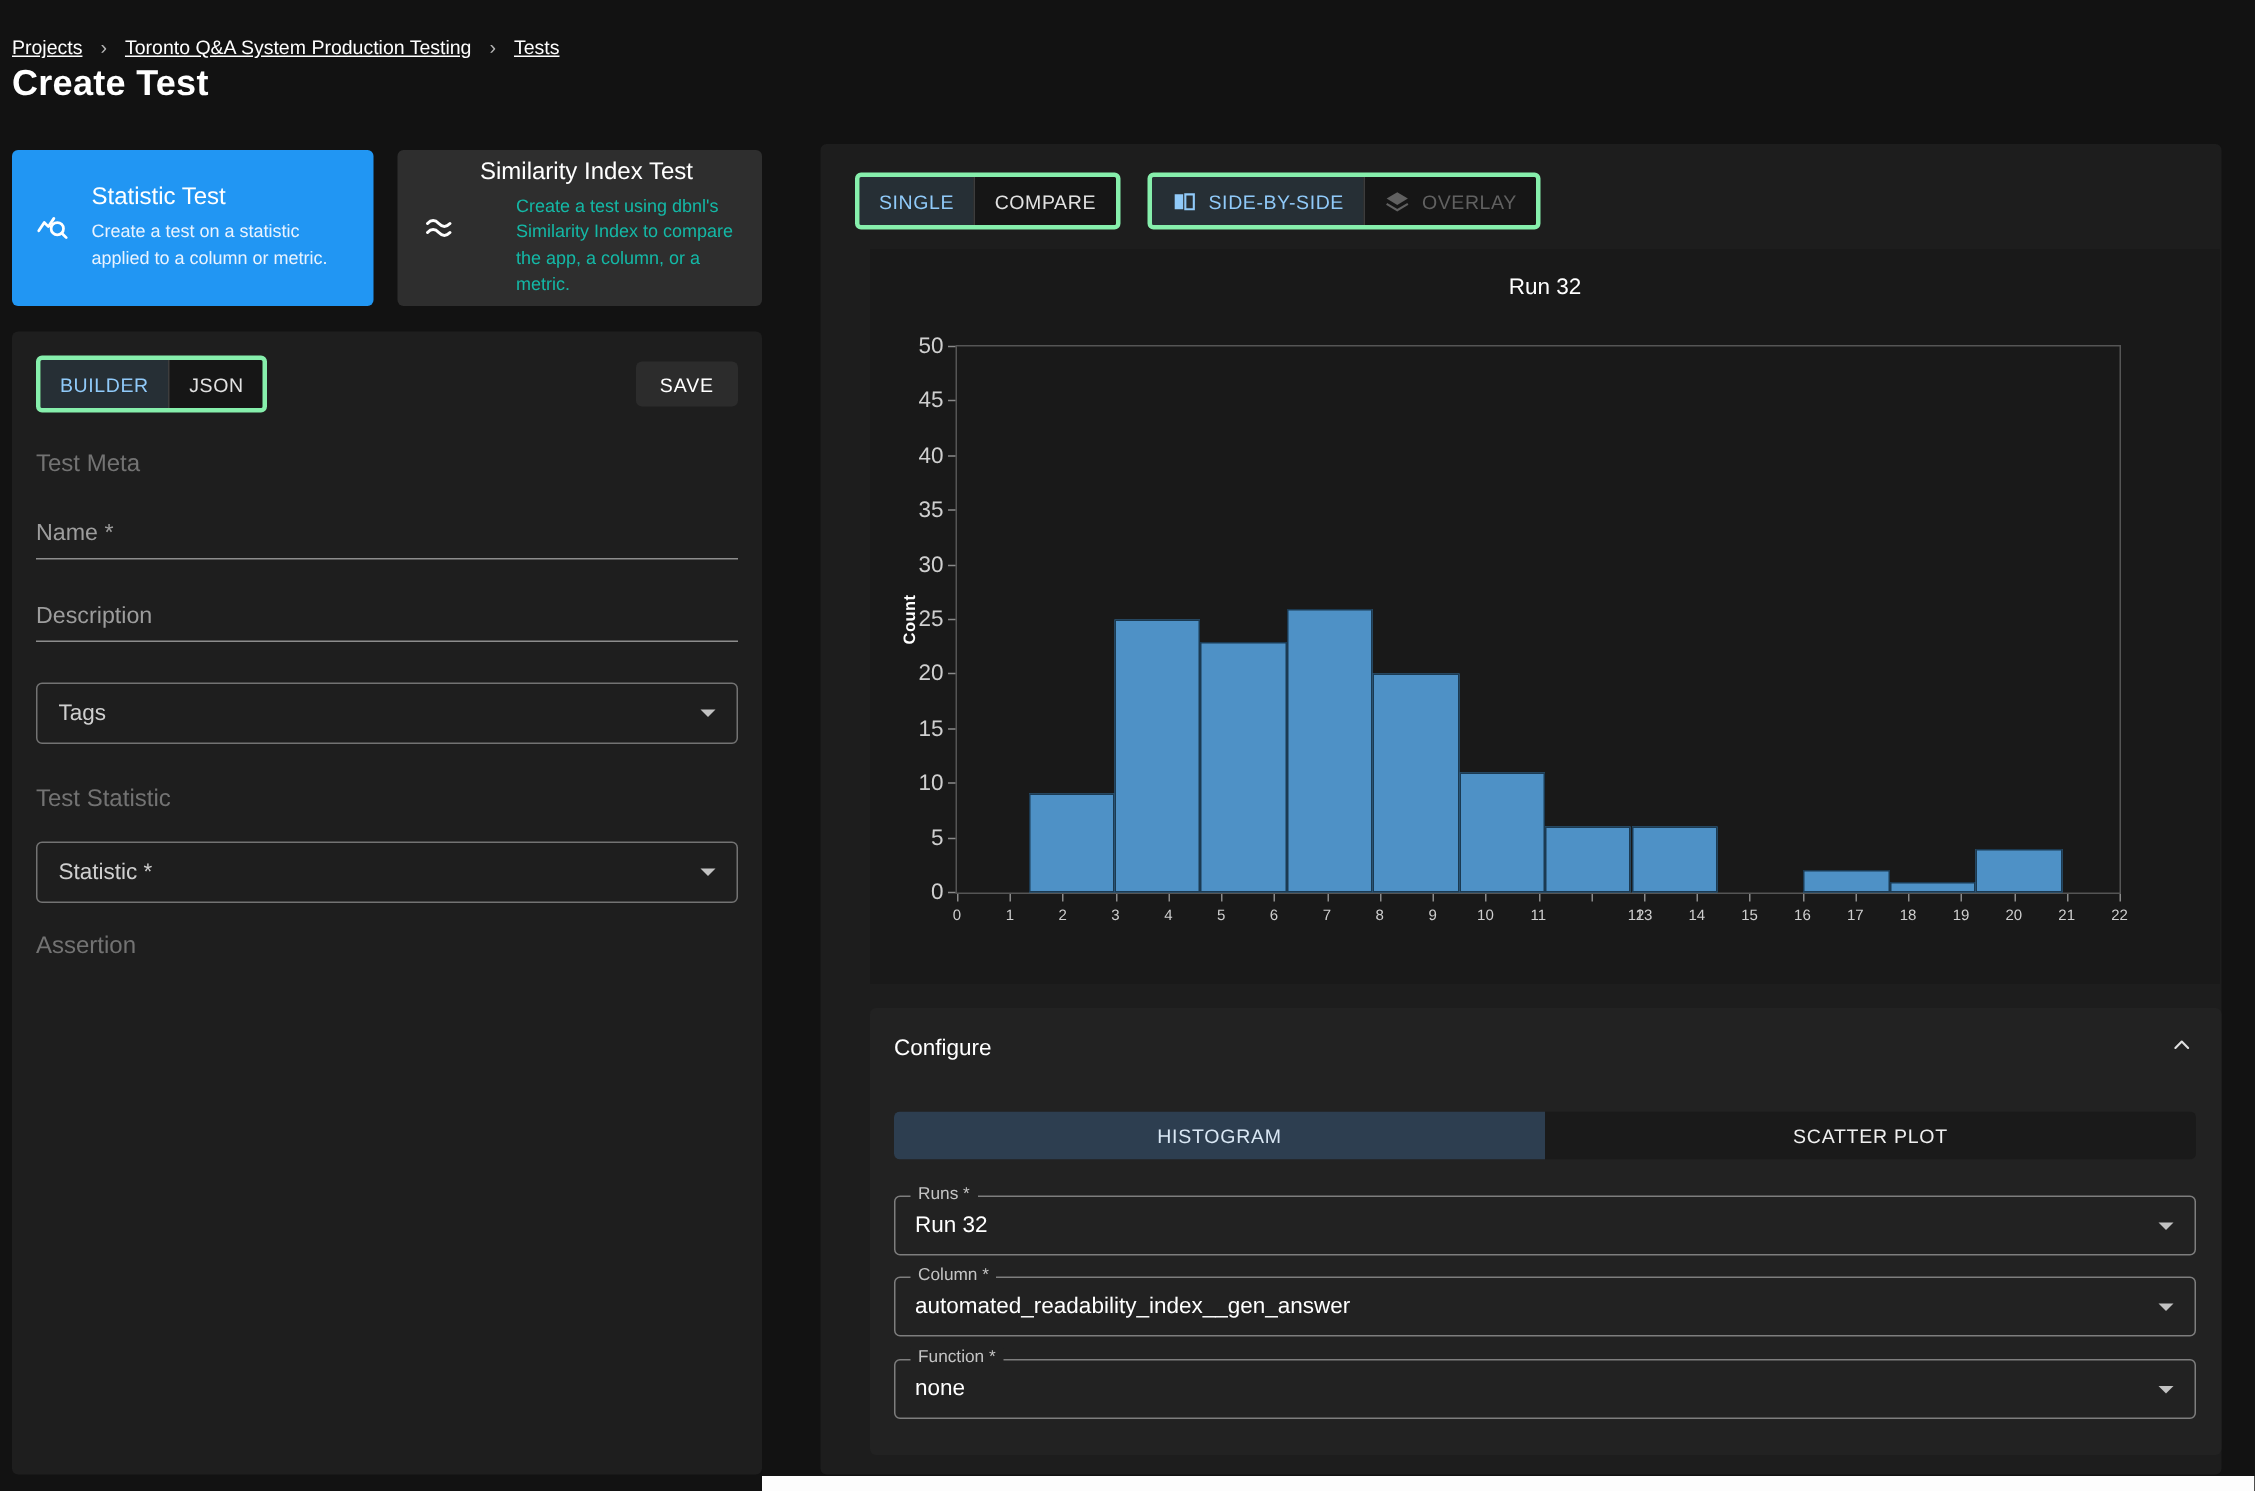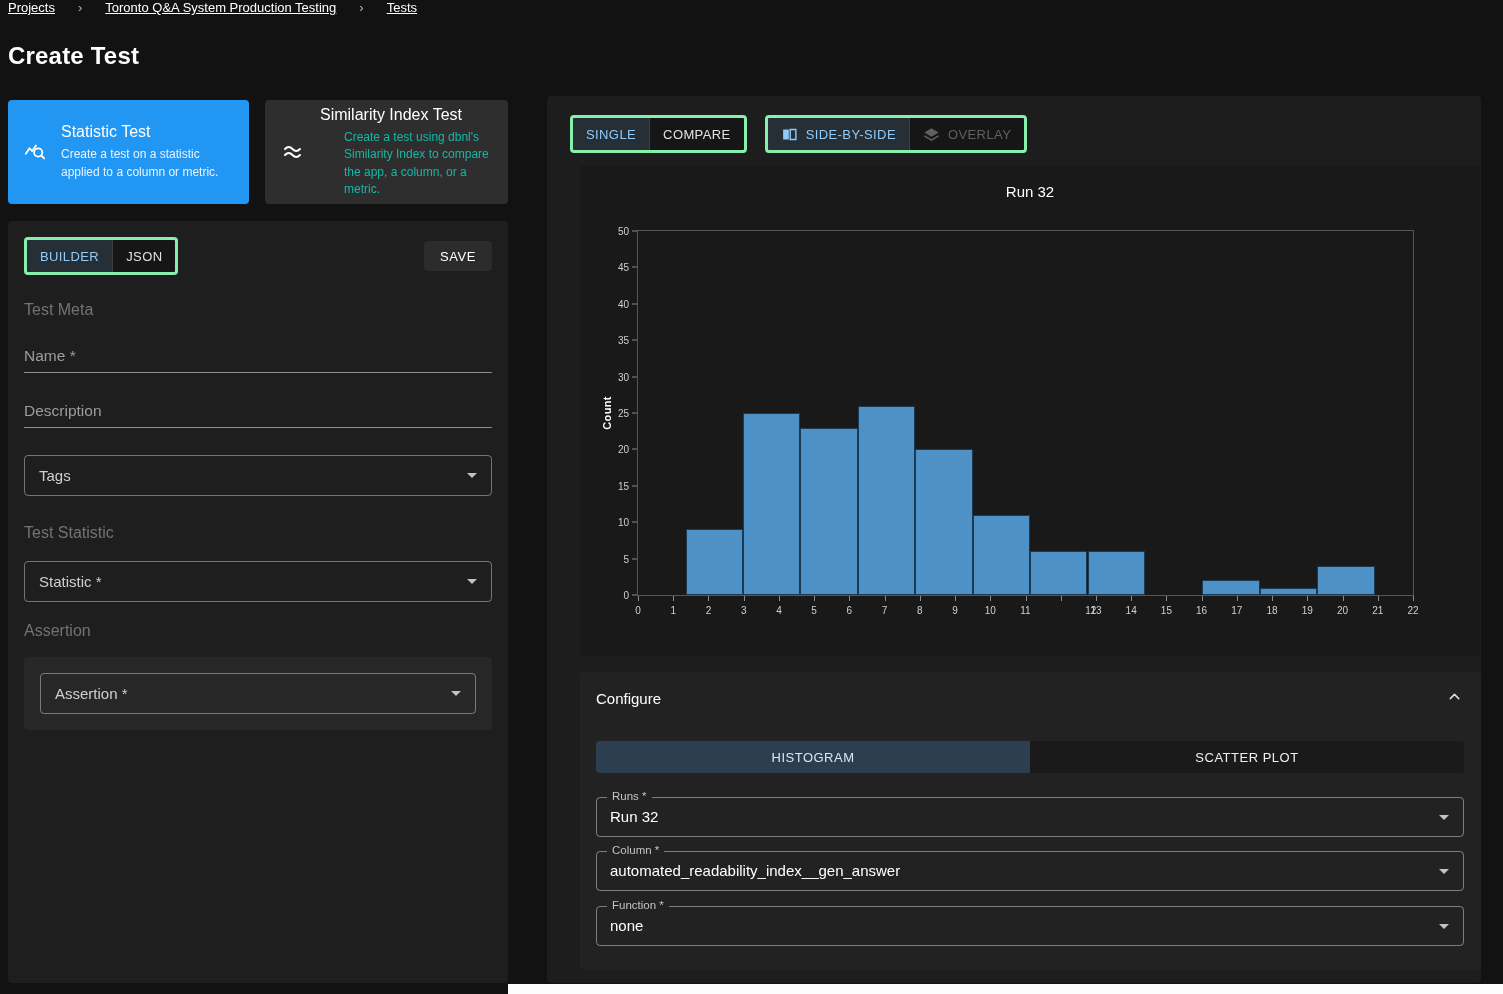--- a/index.html
+++ b/index.html
@@ -1,20 +1,20 @@
 <!DOCTYPE html>
 <html><head>
 <meta charset="utf-8">
 <style>
   * { margin:0; padding:0; box-sizing:border-box; }
   html,body { width:1503px; height:994px; background:#121212; color:#fff;
     font-family:"Liberation Sans", sans-serif; overflow:hidden; position:relative; }
 
   
-  .breadcrumb { position:absolute; left:8px; top:0; display:flex; align-items:center; gap:23px; font-size:13px; }
+  .breadcrumb { position:absolute; left:8px; top:24px; display:flex; align-items:center; gap:12px; font-size:13px; }
   .breadcrumb a { color:#fff; text-decoration:underline; cursor:pointer; }
   .crumb-sep { color:#b5b5b5; font-size:13px; }
   .page-title { position:absolute; left:8px; top:42px; font-size:24px; font-weight:600; letter-spacing:.2px; }
 
   
   .card { position:absolute; top:100px; height:104px; border-radius:4px; display:flex; align-items:center;
           gap:15px; padding:14px 16px; cursor:pointer; }
   .card.statistic { left:8px; width:241px; background:#2196f3; }
   .card.similarity { left:265px; width:243px; background:#2e2e2e; }
   .card-title { font-size:16px; font-weight:500; margin-bottom:5px; }
@@ -67,21 +67,21 @@
   .chart-box { position:absolute; left:33px; top:70px; width:900px; height:490px; background:#191919; }
   .chart-title { position:absolute; top:17px; left:0; right:0; text-align:center; font-size:15px; font-weight:500; }
   .ylabel { position:absolute; left:27px; top:247px; transform:translate(-50%,-50%) rotate(-90deg);
             font-size:11px; font-weight:700; color:#fff; letter-spacing:.3px; }
   .plot { position:absolute; left:57px; top:64px; width:777px; height:366px; border:1px solid #555; }
   .bar { position:absolute; bottom:0; border:1px solid #173ank; }
   .bar { position:absolute; bottom:0; border:1px solid #1b3a52; }
   .xtick { position:absolute; bottom:-6px; width:1px; height:5px; background:#8a8a8a; }
   .xtick-label { position:absolute; bottom:-21px; transform:translateX(-50%); font-size:10px; color:#cfcfcf; }
   .ytick { position:absolute; left:-6px; width:5px; height:1px; background:#8a8a8a; transform:translateY(.5px); }
-  .ytick-label { position:absolute; right:calc(100% + 9px); transform:translateY(50%); font-size:10px; color:#cfcfcf;margin-top:25px; }
+  .ytick-label { position:absolute; right:calc(100% + 9px); transform:translateY(50%); font-size:15px; color:#cfcfcf;margin-top:25px; }
 
   
   .configure-box { position:absolute; left:33px; top:576px; width:901px; height:298px; background:#222; border-radius:4px; }
   .configure-header { position:absolute; left:16px; top:18px; font-size:15px; }
   .configure-collapse { position:absolute; right:18px; top:16px; cursor:pointer; display:flex; }
   .chart-type-tabs { position:absolute; left:16px; top:69px; width:868px; height:32px; display:flex;
                      border-radius:4px; overflow:hidden; }
   .chart-type-tab { flex:1; display:flex; align-items:center; justify-content:center; font-size:13px;
                     font-weight:500; letter-spacing:.5px; cursor:pointer; }
   .chart-type-tab.selected { background:#2d3e50; color:#d9e7f4; }
@@ -162,26 +162,20 @@
 
   <h2 class="section-heading" id="test-statistic-heading">Test Statistic</h2>
 
   <div class="outlined-select" id="statistic-select">
     <span class="sel-label">Statistic *</span>
     <span class="arrow-down"></span>
   </div>
 
   <h2 class="section-heading" id="assertion-heading">Assertion</h2>
 
-  <div class="assertion-box">
-    <div class="outlined-select">
-      <span class="sel-label">Assertion *</span>
-      <span class="arrow-down"></span>
-    </div>
-  </div>
 </section>
 
 <section class="right-panel">
   <div class="view-toolbar">
     <div class="toggle-group">
       <button class="toggle-btn selected">SINGLE</button>
       <button class="toggle-btn">COMPARE</button>
     </div>
     <div class="toggle-group">
       <button class="toggle-btn selected">

